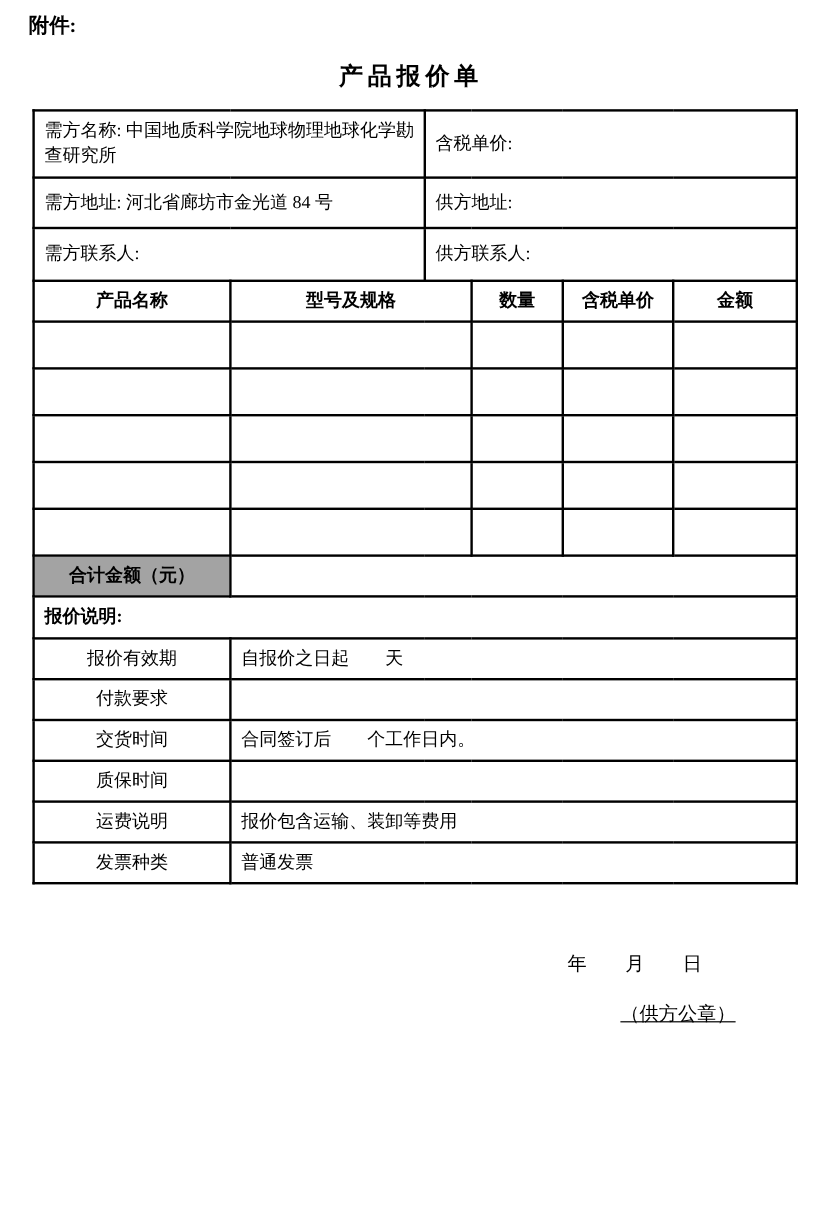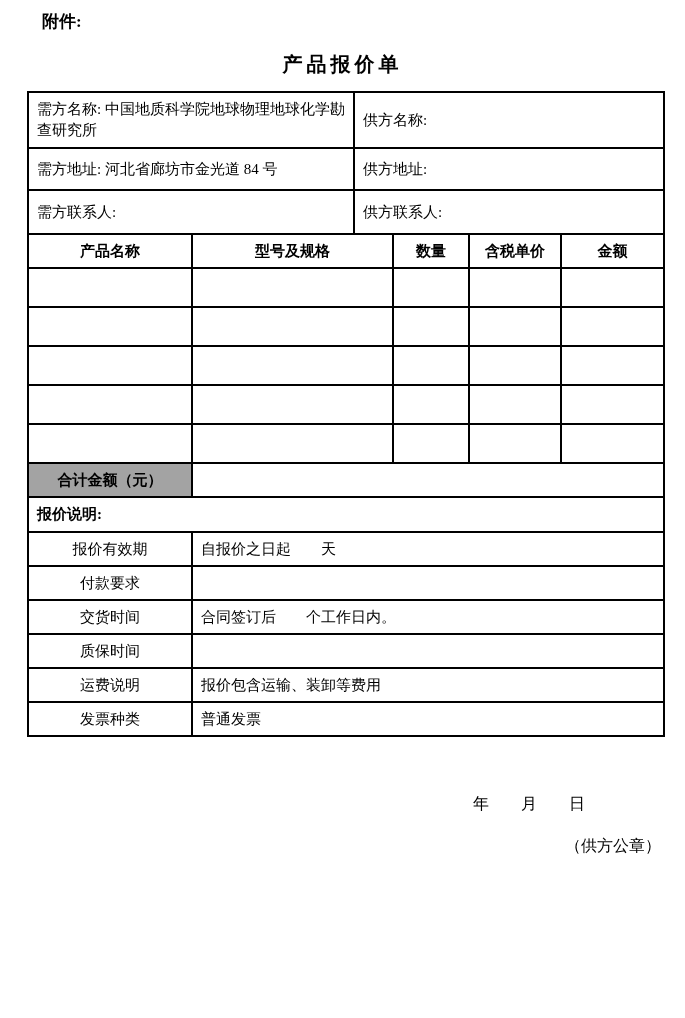--- a/index.html
+++ b/index.html
@@ -2,21 +2,21 @@
 <html><head>
 <meta charset="utf-8">
 <style>
   html,body{margin:0;padding:0;}
   body{
     width:685px;height:1018px;background:#ffffff;color:#000;
     font-family:"Liberation Serif","DejaVu Serif",serif;
     position:relative;overflow:hidden;
   }
   .attachment{
-    margin:10px 0 0 42px;
+    margin:10px 0 0 24px;
     font-size:17px;font-weight:bold;line-height:24px;
   }
   .title{
     margin-top:17px;text-align:center;
     font-size:20px;font-weight:bold;letter-spacing:4px;line-height:26px;
   }
   table.quote{
     border-collapse:collapse;table-layout:fixed;
     width:636px;margin:14px 0 0 27px;
   }
@@ -37,22 +37,22 @@
   td.total-label{font-weight:bold;text-align:center;}
   tr.nh td{height:29px;font-weight:bold;}
   tr.sr td{height:28px;}
   td.spec-label{text-align:center;}
   td.spec-content{padding-left:10px;}
   .date-line{
     margin-top:56px;text-align:right;padding-right:100px;
     font-size:16px;white-space:pre;line-height:22px;
   }
   .seal-line{
-    margin-top:20px;text-align:right;padding-right:24px;
-    font-size:16px;white-space:pre;line-height:22px;
+    margin-top:20px;text-align:right;padding-right:72px;
+    font-size:16px;white-space:pre;line-height:22px;text-decoration:underline;
   }
 </style>
 </head>
 <body>
 
 <div class="page">
 
   <div class="attachment">附件:</div>
 
   <div class="title">产品报价单</div>
@@ -63,21 +63,21 @@
         <col style="width:162px">
         <col style="width:39px">
       <col style="width:76px">
         <col style="width:92px">
         <col style="width:103px">
     </colgroup>
     <tbody>
 
       <tr class="r1">
         <td colspan="2">需方名称: 中国地质科学院地球物理地球化学勘查研究所</td>
-        <td colspan="4">供方名称:</td>
+        <td colspan="4">含税单价:</td>
       </tr>
       <tr class="r2">
         <td colspan="2">需方地址: 河北省廊坊市金光道 84 号</td>
         <td colspan="4">供方地址:</td>
       </tr>
       <tr class="r3">
         <td colspan="2">需方联系人:</td>
         <td colspan="4">供方联系人:</td>
       </tr>
 

